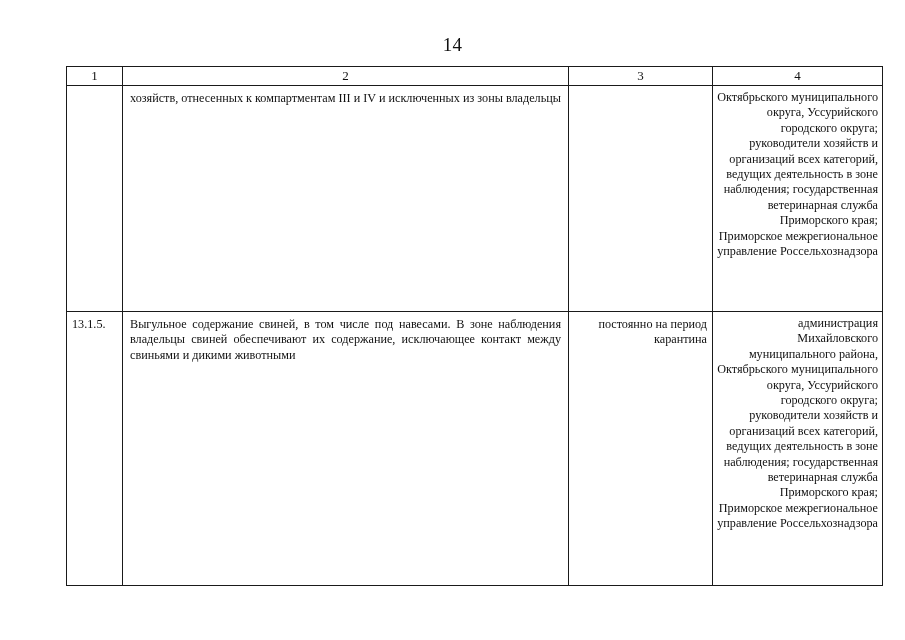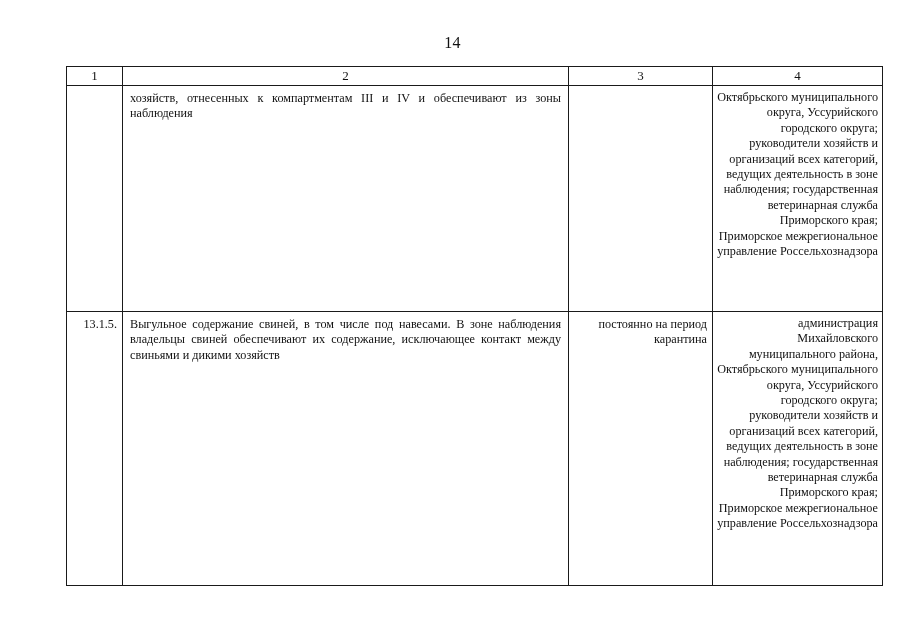--- a/index.html
+++ b/index.html
@@ -24,21 +24,21 @@
     height: 640px;
     background: #ffffff;
   }
 
   .page-number {
     position: absolute;
     left: 0;
     top: 34px;
     width: 905px;
     text-align: center;
-    font-size: 16px;
+    font-size: 19px;
     letter-spacing: 0.3px;
   }
 
   .doc-table {
     position: absolute;
     left: 66px;
     top: 66px;
     width: 816px;
     border-collapse: collapse;
     table-layout: fixed;
@@ -65,21 +65,21 @@
     line-height: 16px;
   }
 
   .cell-inner {
     padding: 4px 5px 5px 5px;
     font-size: 12.2px;
     line-height: 15.4px;
   }
 
   .col1-cell .cell-inner {
-    text-align: right;
+    text-align: left;
     padding-top: 5px;
   }
 
   .col2-cell .cell-inner {
     text-align: justify;
     text-align-last: left;
     padding: 5px 7px 5px 7px;
     hyphens: none;
   }
 
@@ -121,36 +121,36 @@
         <td>2</td>
         <td>3</td>
         <td>4</td>
       </tr>
 
       <tr class="row-a r1">
         <td class="col1-cell">
           <div class="cell-inner"></div>
         </td>
         <td class="col2-cell">
-          <div class="cell-inner">хозяйств, отнесенных к компартментам III и IV и обеспечивают из зоны наблюдения</div>
+          <div class="cell-inner">хозяйств, отнесенных к компартментам III и IV и исключенных из зоны владельцы</div>
         </td>
         <td class="col3-cell">
           <div class="cell-inner"></div>
         </td>
         <td class="col4-cell">
           <div class="cell-inner">Октябрьского муниципального округа, Уссурийского городского округа; руководители хозяйств и организаций всех категорий, ведущих деятельность в зоне наблюдения; государственная ветеринарная служба Приморского края; Приморское межрегиональное управление Россельхознадзора</div>
         </td>
       </tr>
 
       <tr class="row-a r2">
         <td class="col1-cell">
           <div class="cell-inner">13.1.5.</div>
         </td>
         <td class="col2-cell">
-          <div class="cell-inner">Выгульное содержание свиней, в том числе под навесами. В зоне наблюдения владельцы свиней обеспечивают их содержание, исключающее контакт между свиньями и дикими хозяйств</div>
+          <div class="cell-inner">Выгульное содержание свиней, в том числе под навесами. В зоне наблюдения владельцы свиней обеспечивают их содержание, исключающее контакт между свиньями и дикими животными</div>
         </td>
         <td class="col3-cell">
           <div class="cell-inner">постоянно на период карантина</div>
         </td>
         <td class="col4-cell">
           <div class="cell-inner">администрация Михайловского муниципального района, Октябрьского муниципального округа, Уссурийского городского округа; руководители хозяйств и организаций всех категорий, ведущих деятельность в зоне наблюдения; государственная ветеринарная служба Приморского края; Приморское межрегиональное управление Россельхознадзора</div>
         </td>
       </tr>
     </tbody>
   </table>

